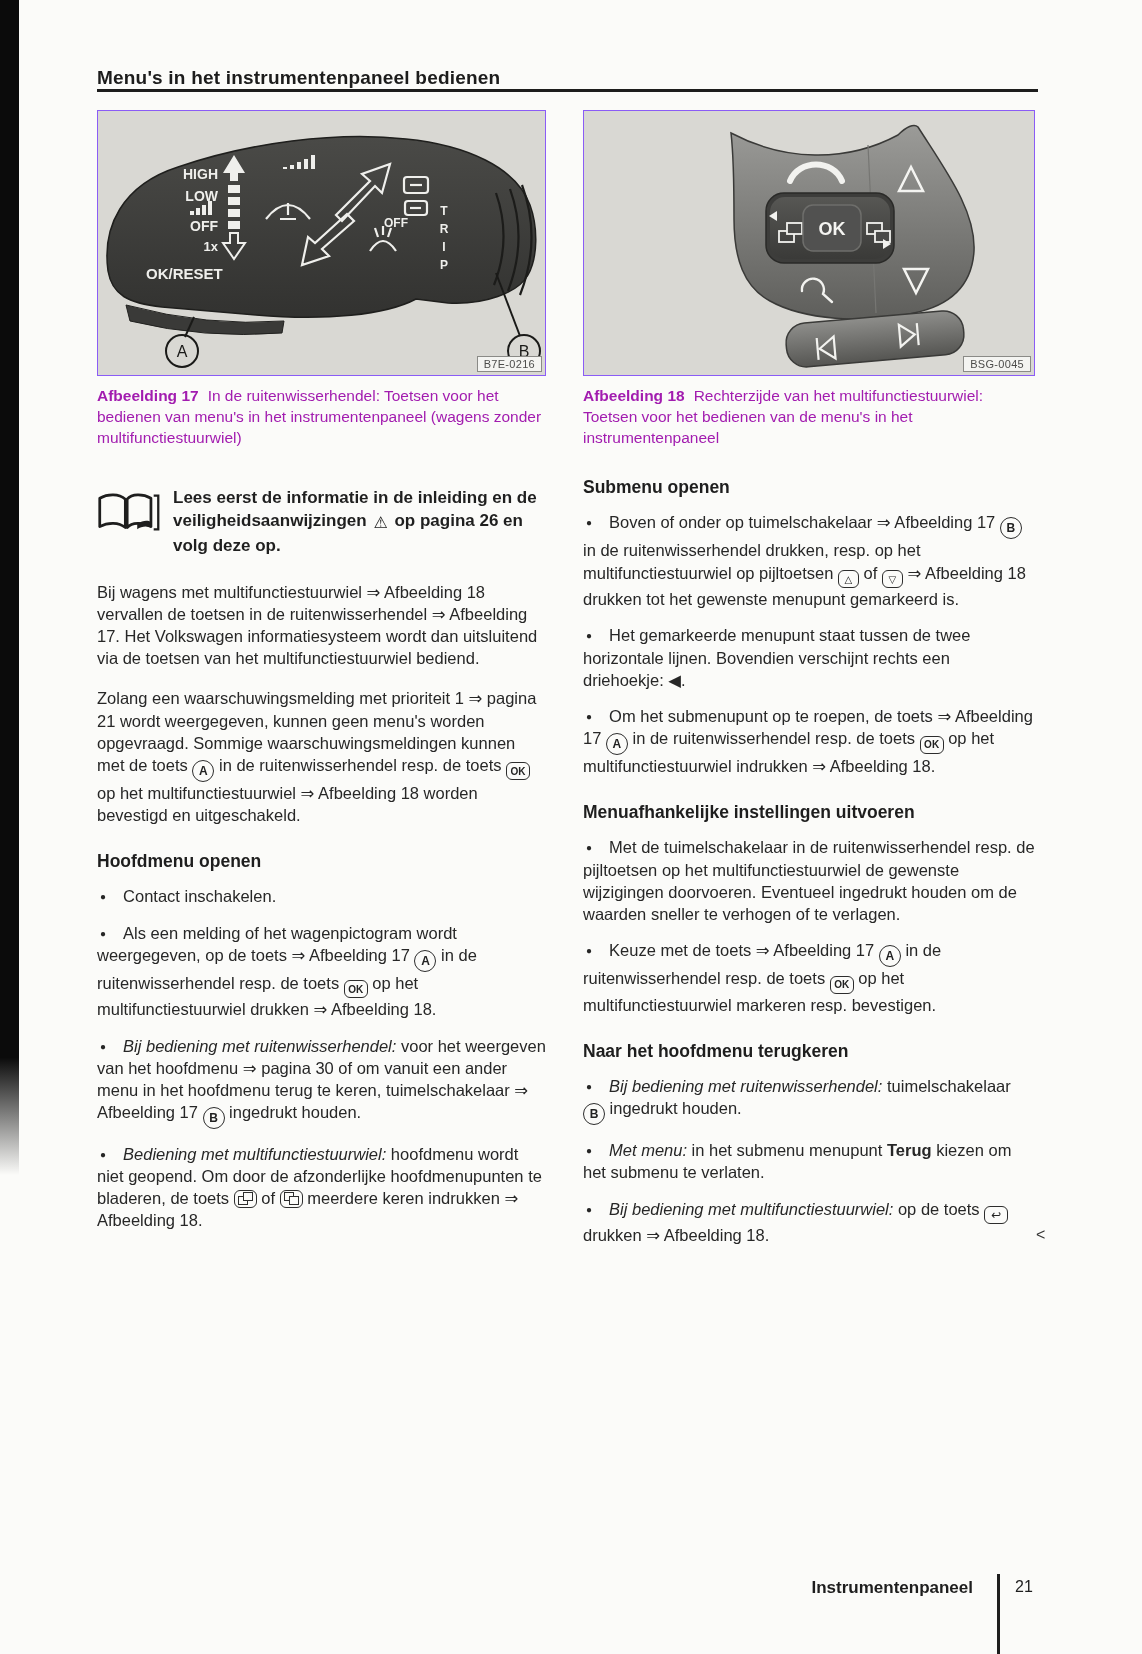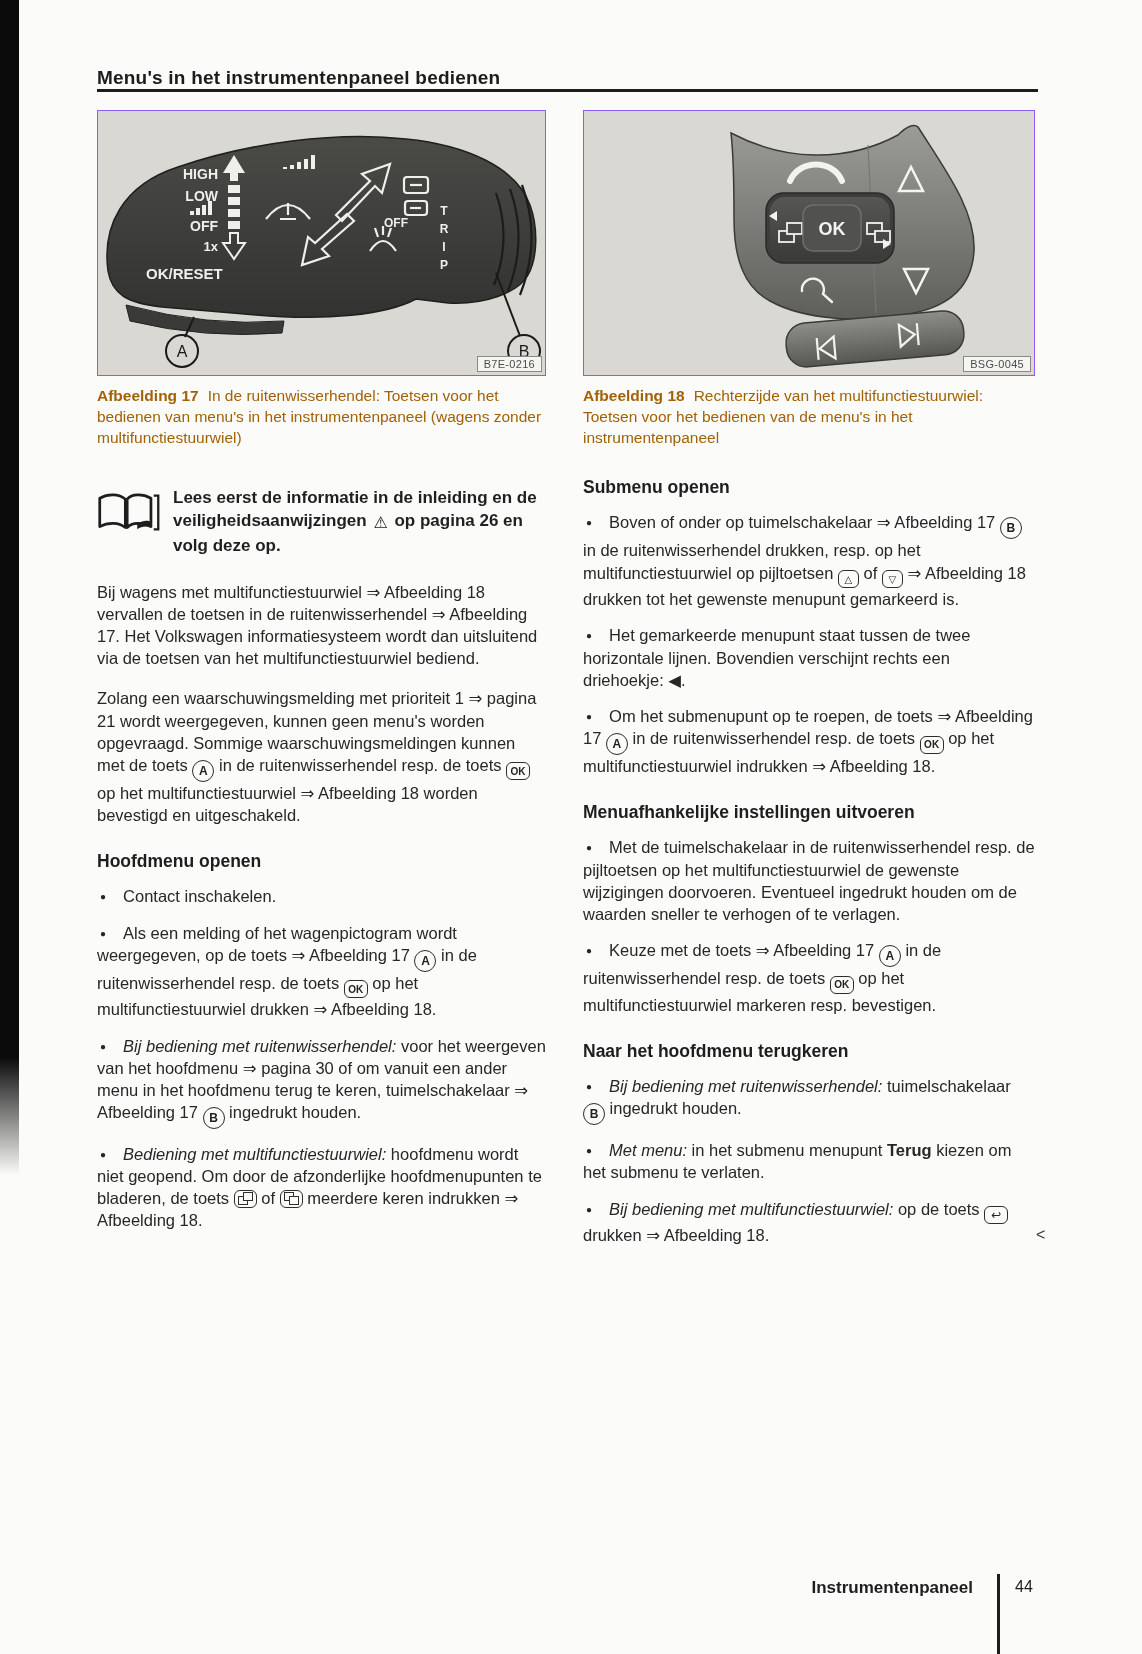--- a/index.html
+++ b/index.html
@@ -9,21 +9,21 @@
            background:linear-gradient(to bottom,#0b0b0b 0%,#0b0b0b 90%,rgba(11,11,11,0) 100%);}
   .title{position:absolute;left:97px;top:54px;font-size:19px;font-weight:bold;color:#1c1c1c;letter-spacing:.2px;}
   .title-rule{position:absolute;left:97px;top:89px;width:941px;height:3px;background:#1d1d1d;}
 
   .figure{position:absolute;top:110px;height:266px;background:#d9d8d3;border:1px solid #8b5cf6;box-sizing:border-box;}
   .figure.left{left:97px;width:449px;}
   .figure.right{left:583px;width:452px;}
   .figcode{position:absolute;right:3px;bottom:3px;background:#f4f4f1;border:1px solid #8a8a86;
            font-size:11px;color:#4c4c4a;padding:1px 6px;letter-spacing:.3px;}
 
-  .caption{position:absolute;top:386px;font-size:15.5px;line-height:1.34;color:#a16207;margin:0;}
+  .caption{position:absolute;top:386px;font-size:15.5px;line-height:1.34;color:#a21caf;margin:0;}
   .caption.left{left:97px;width:450px;}
   .caption.right{left:583px;width:452px;}
   .cap-label{font-weight:bold;margin-right:9px;}
 
   .col{position:absolute;top:472px;font-size:16.5px;line-height:1.34;color:#272727;}
   .col.left{left:97px;width:449px;}
   .col.right{left:583px;width:452px;}
   .col p{margin:0 0 18px 0;}
   .col h3{font-size:17.5px;margin:24px 0 12px 0;color:#1e1e1e;}
   .col.right h3:first-child{margin-top:4px;}
@@ -247,14 +247,14 @@
     <h3>Naar het hoofdmenu terugkeren</h3>
     <div class="bullet"><span class="i">Bij bediening met ruitenwisserhendel:</span><span> tuimelschakelaar </span><span class="ick ick-circle-b">B</span><span> ingedrukt houden.</span></div>
     <div class="bullet"><span class="i">Met menu:</span><span> in het submenu menupunt </span><span class="b">Terug</span><span> kiezen om het submenu te verlaten.</span></div>
     <div class="bullet"><span class="i">Bij bediening met multifunctiestuurwiel:</span><span> op de toets </span><span class="ick ick-key-return">↩</span><span> drukken ⇒ Afbeelding 18.</span></div>
   </div>
 
   <span class="end-marker">&lt;</span>
 
   <span class="footer-section">Instrumentenpaneel</span>
   <div class="footer-bar"></div>
-  <span class="footer-page">44</span>
+  <span class="footer-page">21</span>
 </div>
 
 </body></html>

